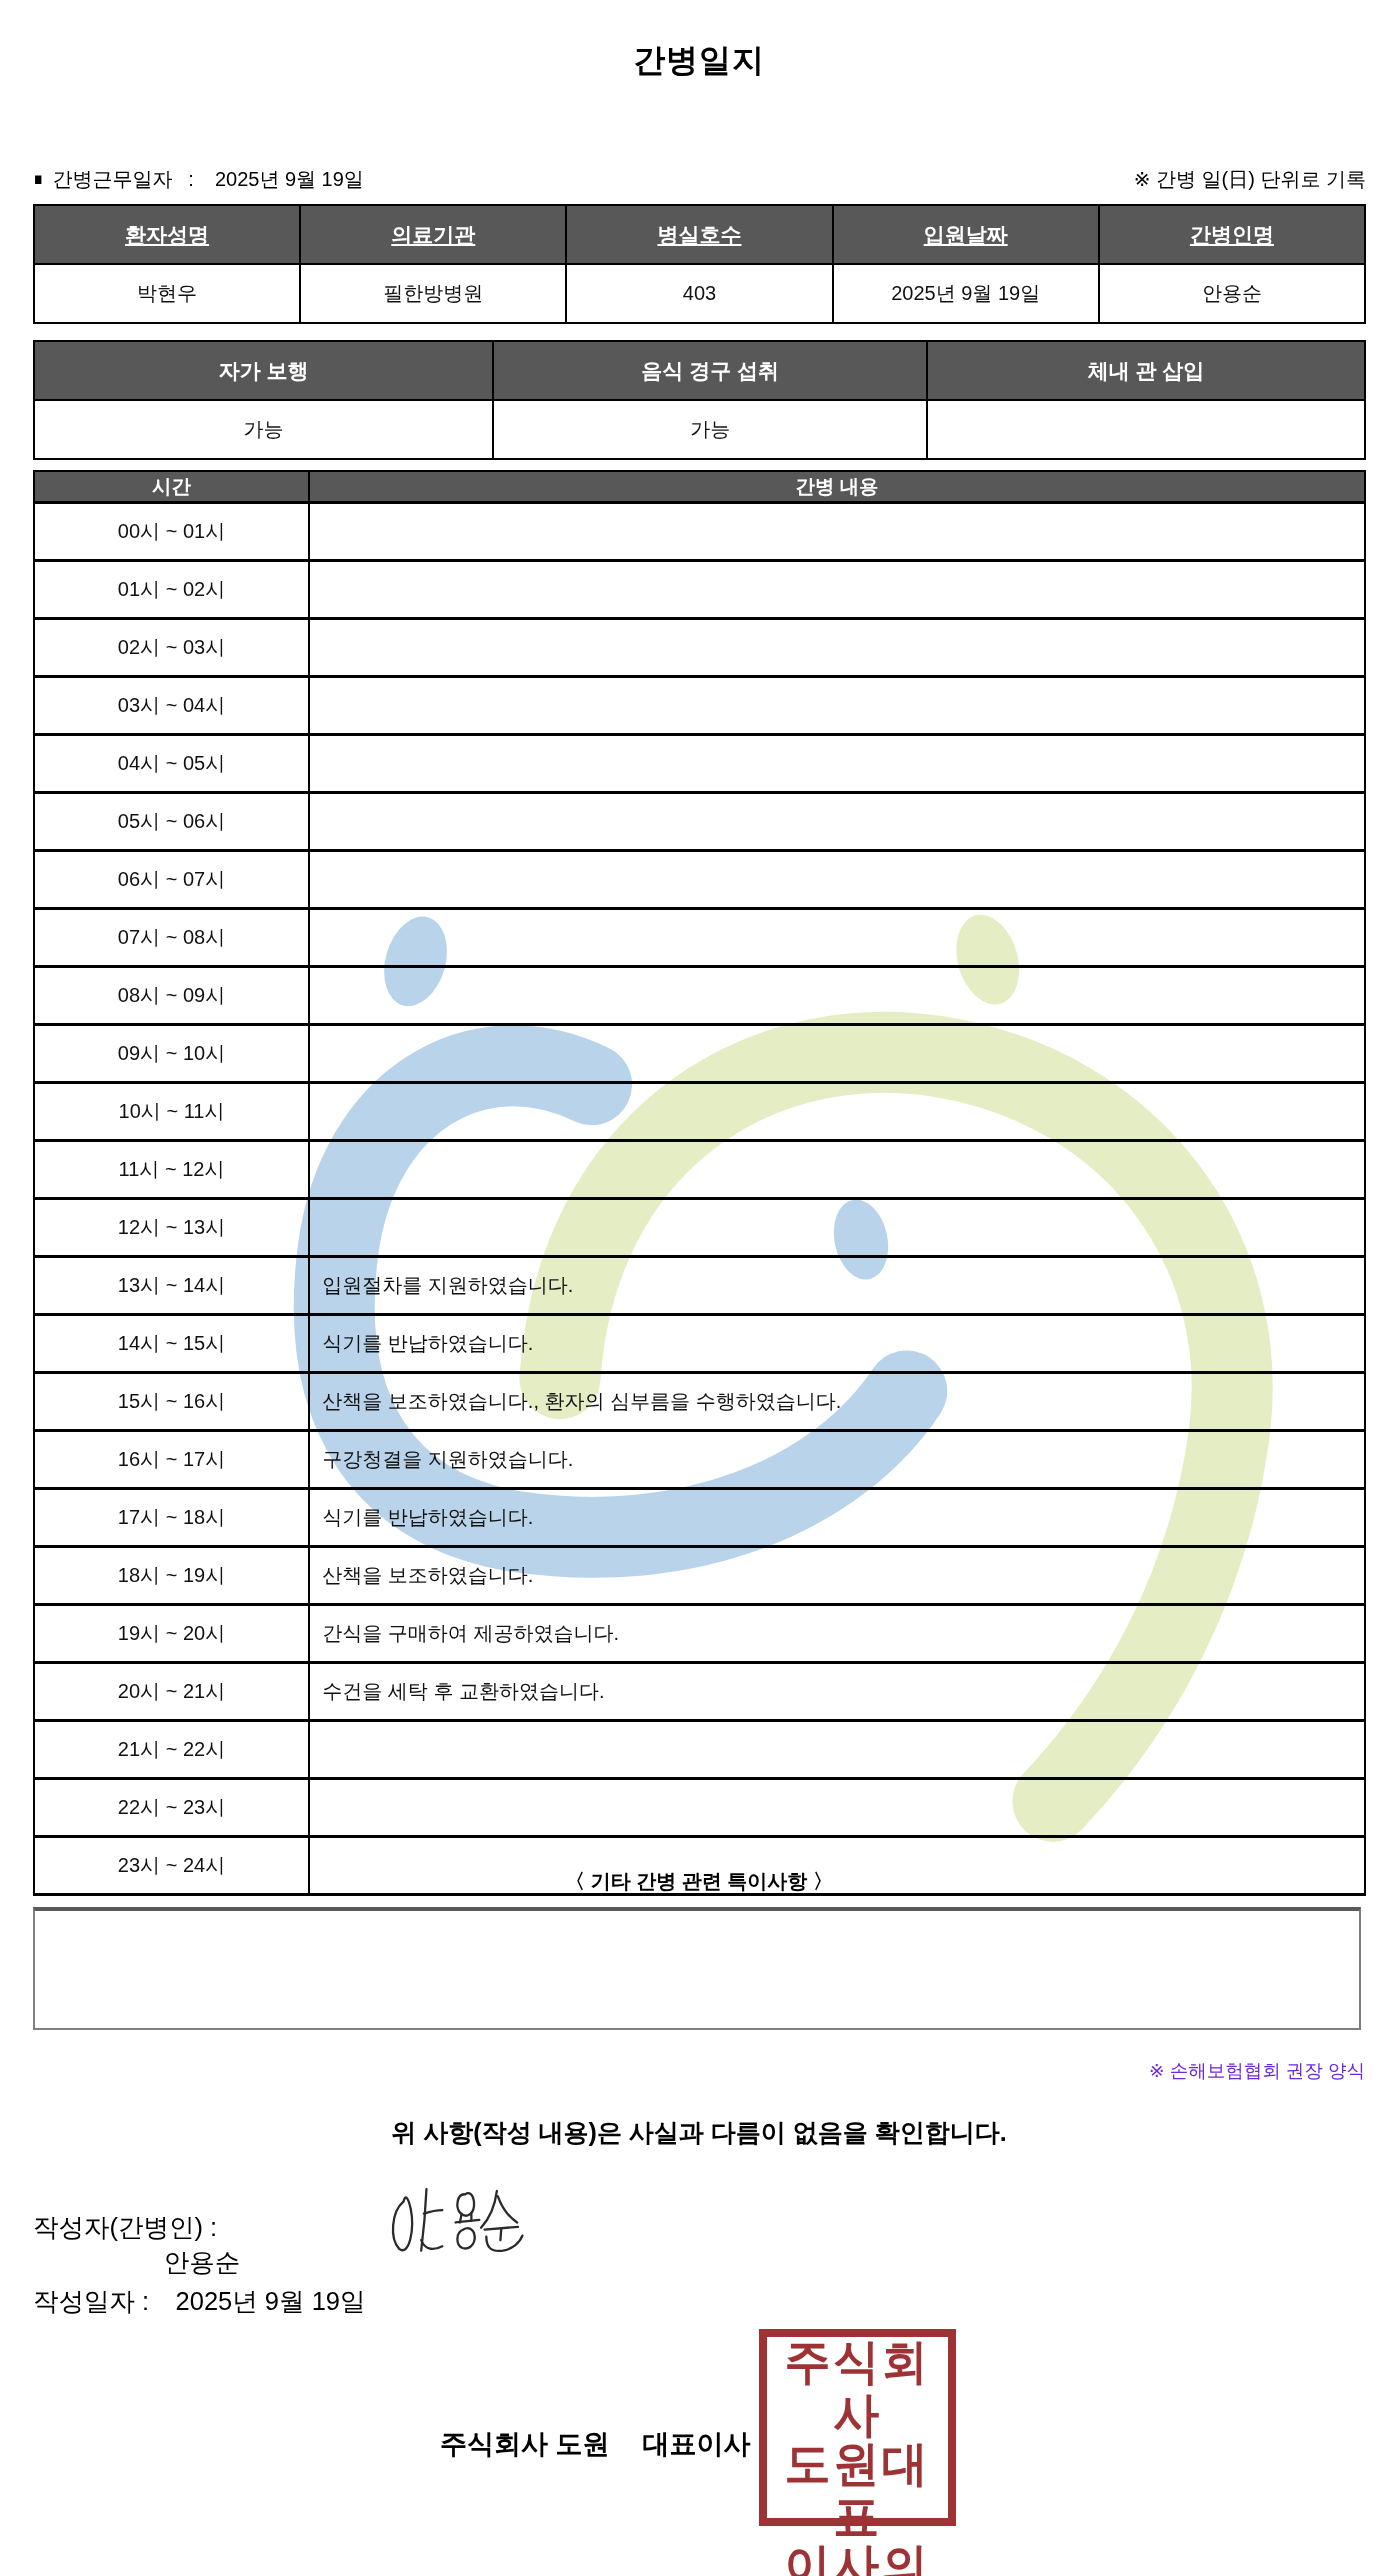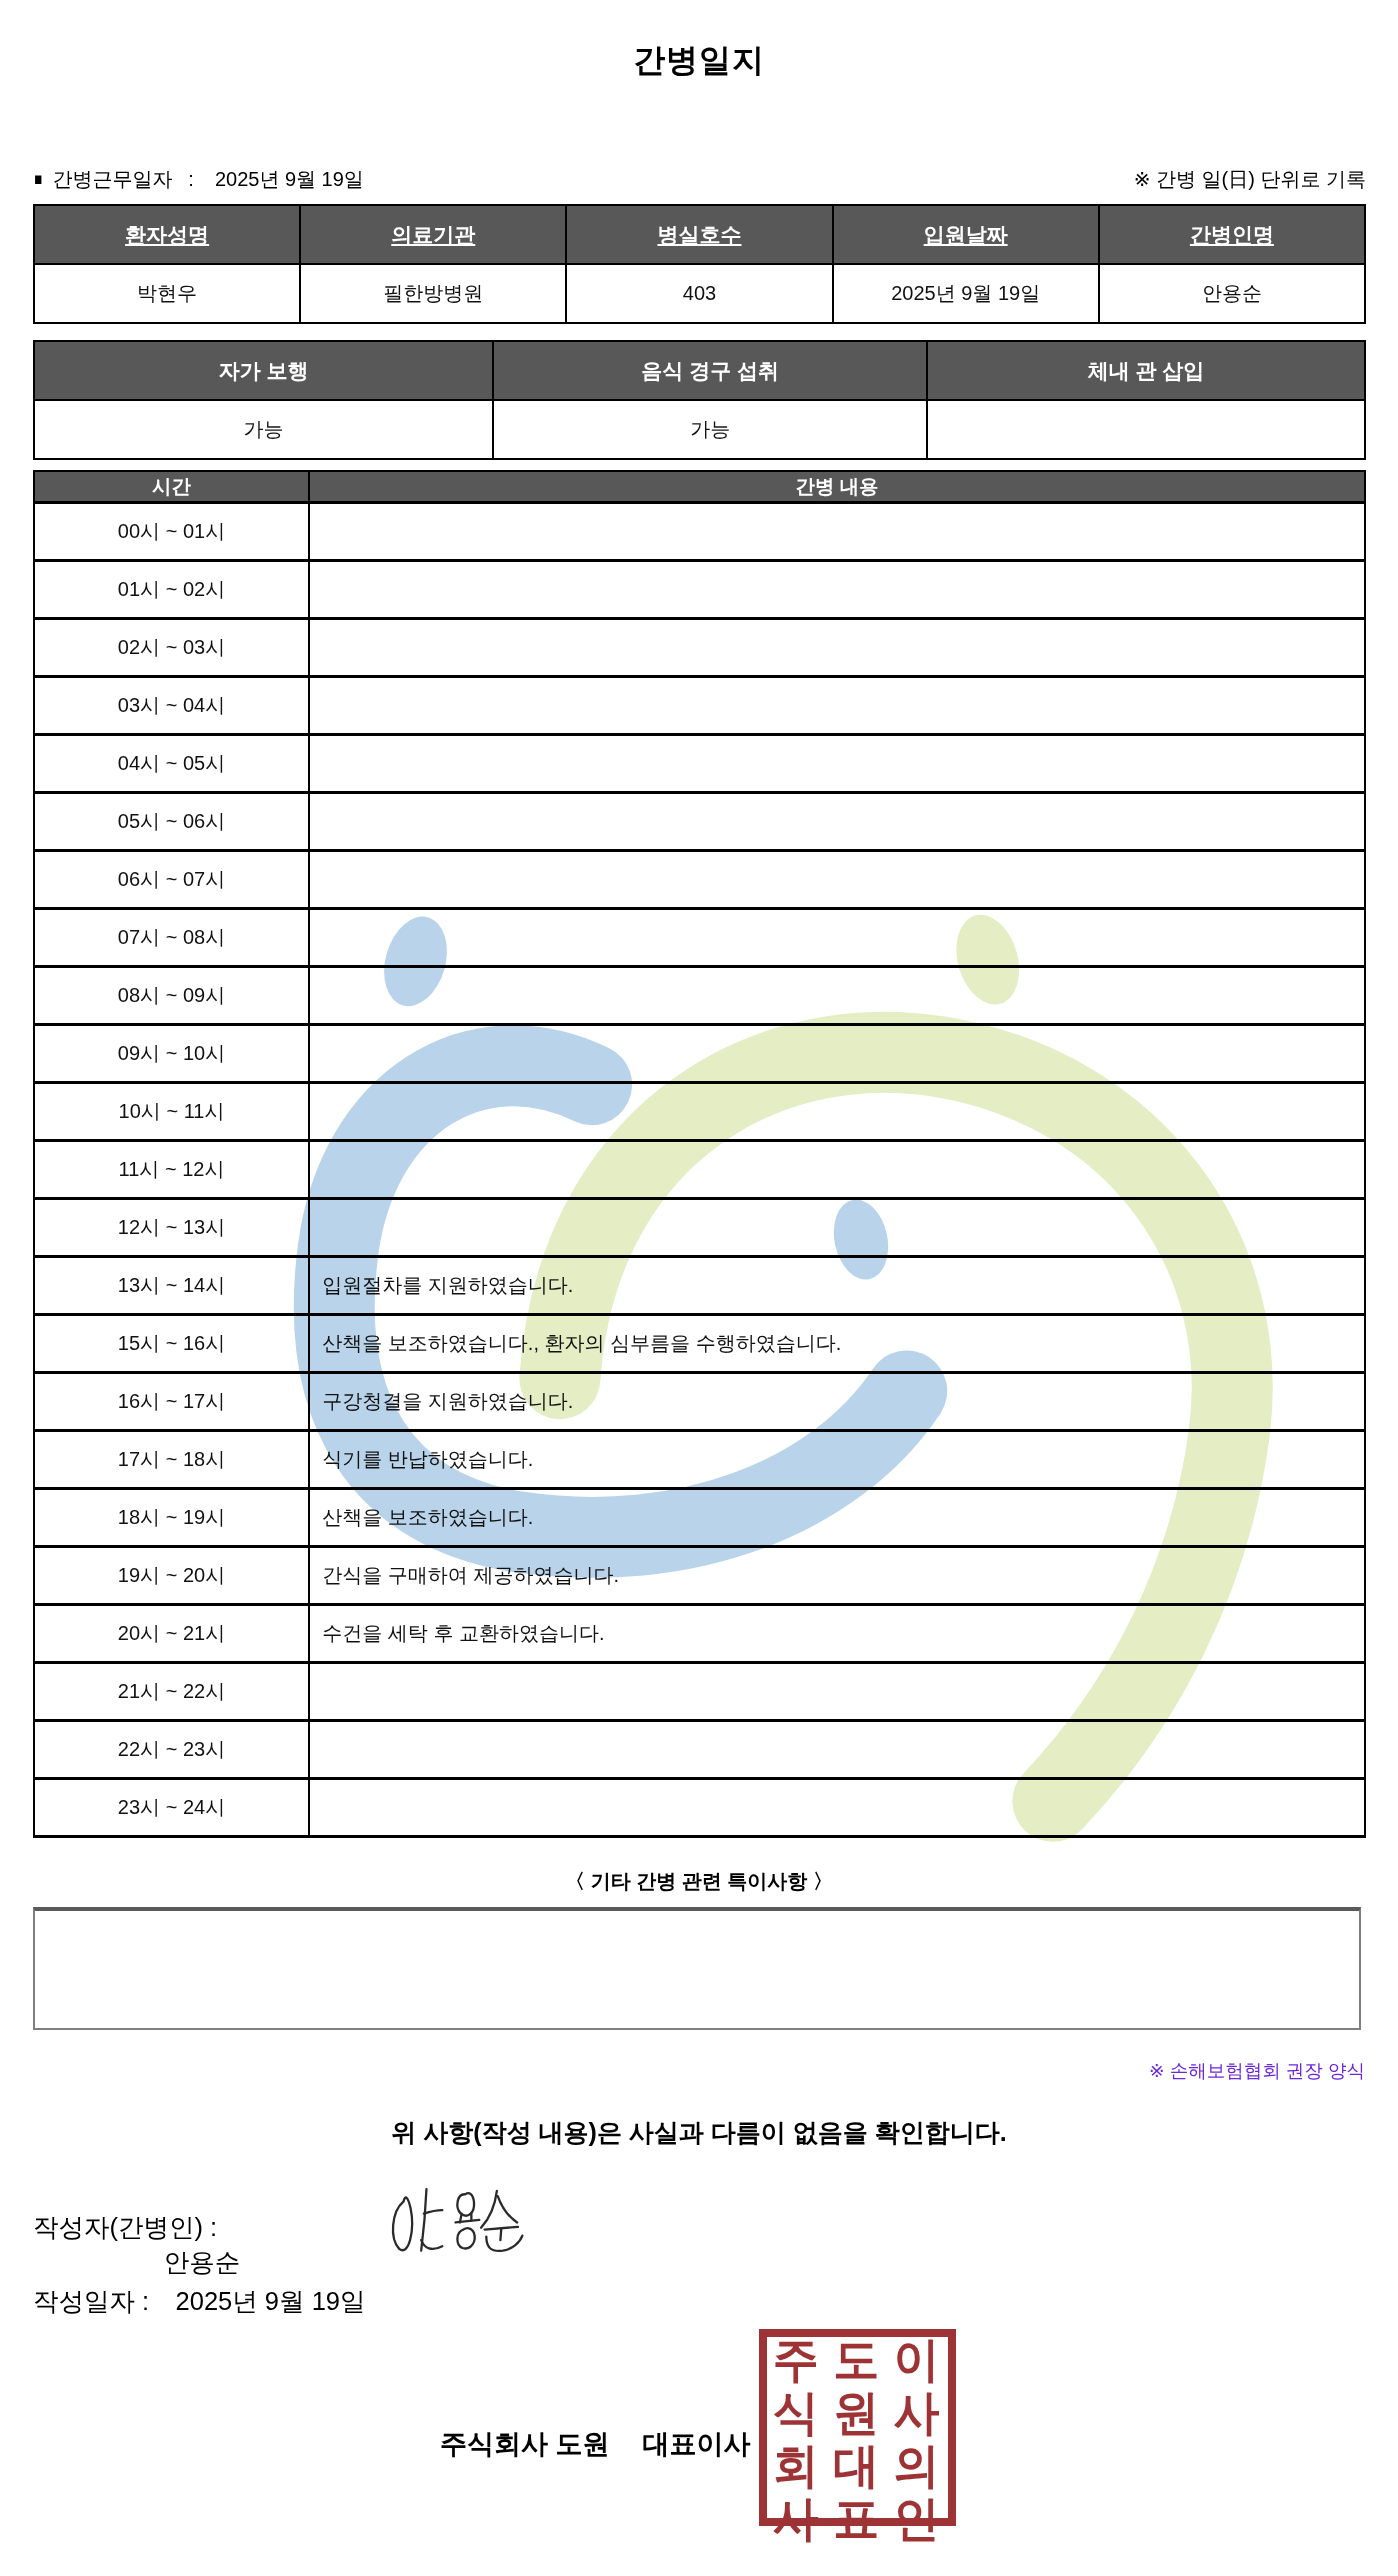--- a/index.html
+++ b/index.html
@@ -64,21 +64,21 @@
   .date-row .lbl{margin-right:26.4px;}
   .signature{top:2182px;left:386px;}
   .company-row{
     top:2426px;left:440px;font-size:27px;font-weight:bold;color:#000;
     display:flex;align-items:flex-start;
   }
   .company-row .ceo{margin-left:33px;}
   .stamp{
     top:2329px;left:759px;width:197px;height:197px;
     border:8px solid #9e3336;box-sizing:border-box;
-    display:flex;flex-direction:row;justify-content:space-evenly;
+    display:flex;flex-direction:column;justify-content:space-evenly;
     background:transparent;
   }
   .stamp-line{
     color:#9e3336;font-weight:bold;font-size:46px;line-height:51px;
     text-align:center;letter-spacing:2.6px;
     transform:scaleY(1.04);
     font-family:"Liberation Sans","DejaVu Sans",sans-serif;
   }
 </style>
 </head>
@@ -213,20 +213,24 @@
           <td class="time-cell">11시 ~ 12시</td>
           <td class="content-cell"></td>
         </tr>
         <tr>
           <td class="time-cell">12시 ~ 13시</td>
           <td class="content-cell"></td>
         </tr>
         <tr>
           <td class="time-cell">13시 ~ 14시</td>
           <td class="content-cell">입원절차를 지원하였습니다.</td>
+        </tr>
+        <tr>
+          <td class="time-cell">14시 ~ 15시</td>
+          <td class="content-cell">식기를 반납하였습니다.</td>
         </tr>
         <tr>
           <td class="time-cell">15시 ~ 16시</td>
           <td class="content-cell">산책을 보조하였습니다., 환자의 심부름을 수행하였습니다.</td>
         </tr>
         <tr>
           <td class="time-cell">16시 ~ 17시</td>
           <td class="content-cell">구강청결을 지원하였습니다.</td>
         </tr>
         <tr>

